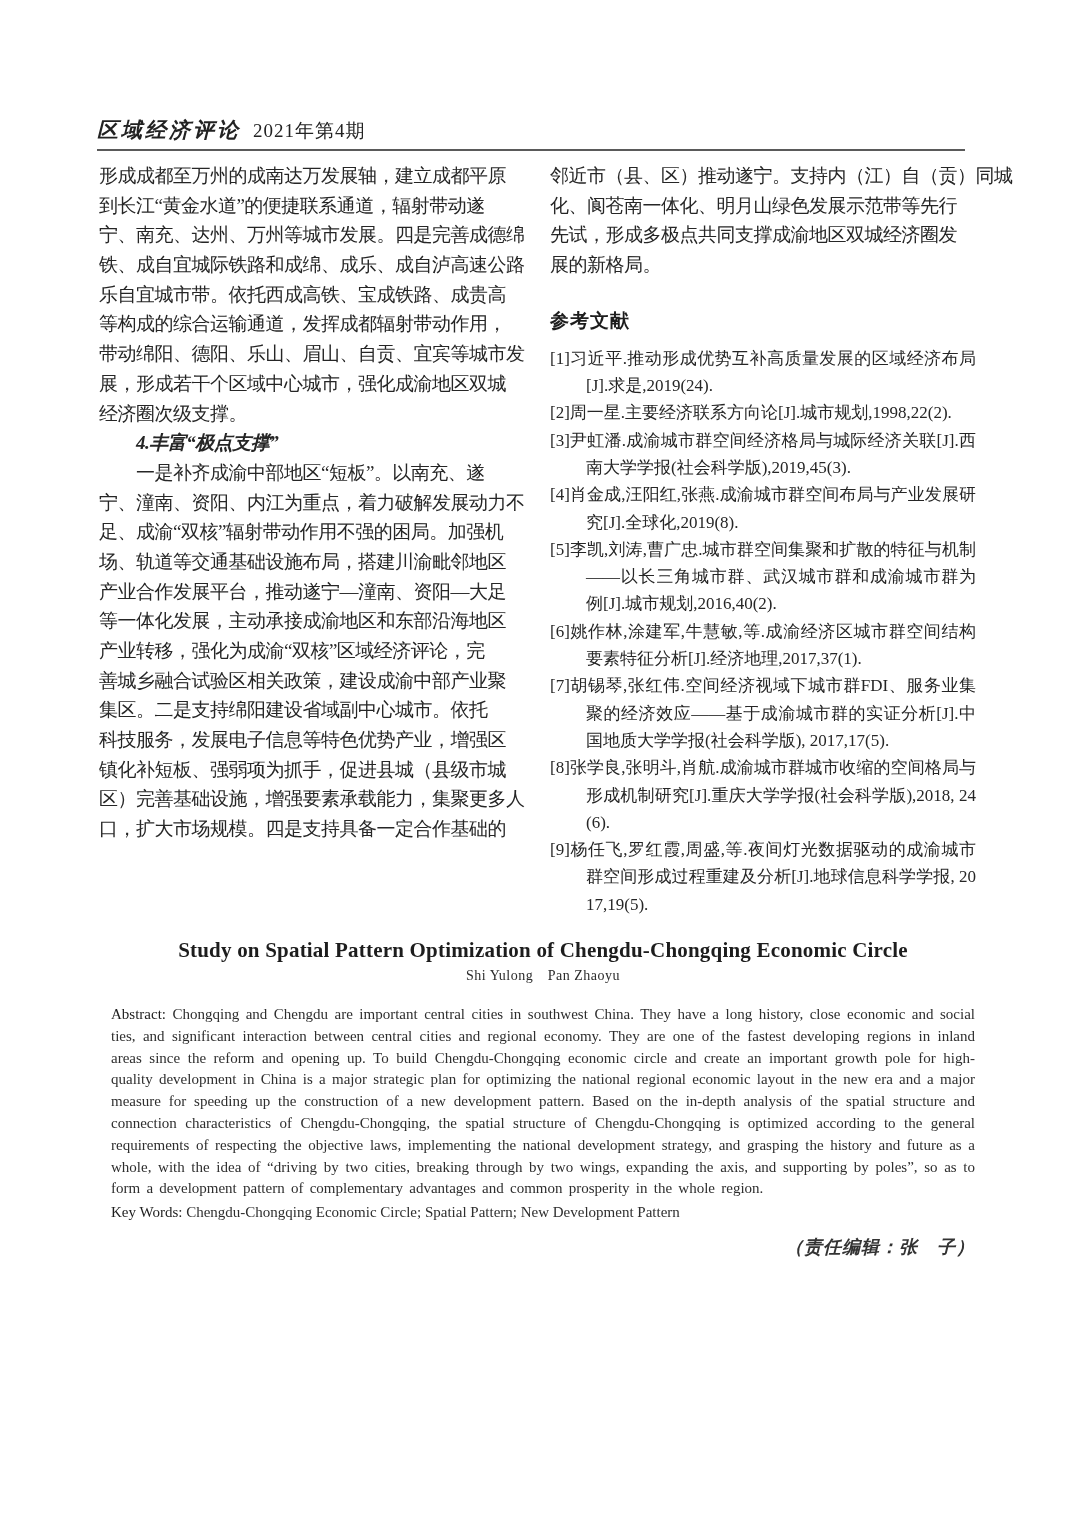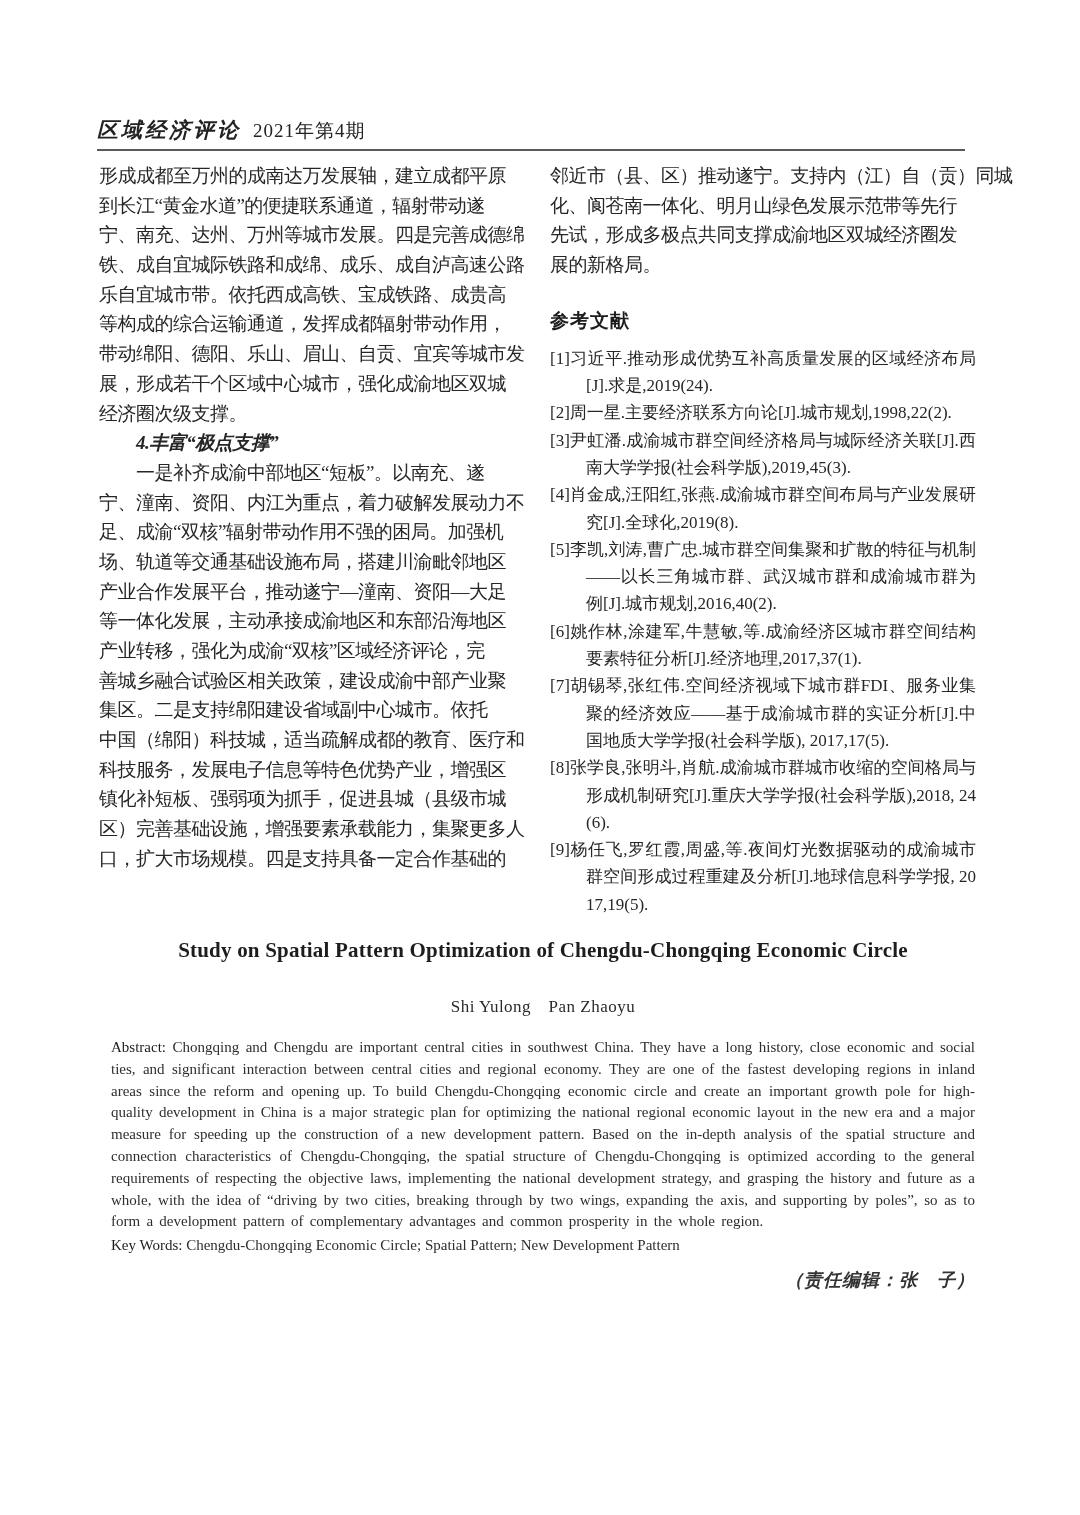--- a/index.html
+++ b/index.html
@@ -35,21 +35,21 @@
     font-size:17px;line-height:27.3px;color:#262626;
     text-align:justify;word-break:break-all;
     padding-left:36px;text-indent:-36px;
   }
   
   .eng{position:absolute;top:938px;left:111px;width:864px;}
   .etitle{
     margin:0;text-align:center;
     font-size:21px;font-weight:bold;color:#1d1d1d;letter-spacing:0.2px;
   }
-  .eauthors{text-align:center;font-size:17px;margin-top:32px;color:#2b2b2b;letter-spacing:0.5px;}
+  .eauthors{text-align:center;font-size:14px;margin-top:4px;color:#2b2b2b;letter-spacing:0.5px;}
   .eabstract{
     margin:19px 0 0 0;font-size:15px;line-height:21.8px;
     text-align:justify;color:#2e2e2e;word-spacing:2.5px;
   }
   .ekeywords{margin:2px 0 0 0;font-size:15px;line-height:21.8px;color:#2e2e2e;}
   .b{font-weight:normal;color:#1d1d1d;}
   .editor{
     margin-top:11px;text-align:right;
     font-size:18px;color:#333;letter-spacing:1px;
   }
@@ -88,21 +88,20 @@
       <div class="line kai">　　4.丰富“极点支撑”</div>
       <div class="line">　　一是补齐成渝中部地区“短板”。以南充、遂</div>
       <div class="line">宁、潼南、资阳、内江为重点，着力破解发展动力不</div>
       <div class="line">足、成渝“双核”辐射带动作用不强的困局。加强机</div>
       <div class="line">场、轨道等交通基础设施布局，搭建川渝毗邻地区</div>
       <div class="line">产业合作发展平台，推动遂宁—潼南、资阳—大足</div>
       <div class="line">等一体化发展，主动承接成渝地区和东部沿海地区</div>
       <div class="line">产业转移，强化为成渝“双核”区域经济评论，完</div>
       <div class="line">善城乡融合试验区相关政策，建设成渝中部产业聚</div>
       <div class="line">集区。二是支持绵阳建设省域副中心城市。依托</div>
-      <div class="line">中国（绵阳）科技城，适当疏解成都的教育、医疗和</div>
       <div class="line">科技服务，发展电子信息等特色优势产业，增强区</div>
       <div class="line">镇化补短板、强弱项为抓手，促进县城（县级市城</div>
       <div class="line">区）完善基础设施，增强要素承载能力，集聚更多人</div>
       <div class="line">口，扩大市场规模。四是支持具备一定合作基础的</div>
     </div>
 
   <div class="col col-right">
     <div>
         <div class="line">邻近市（县、区）推动遂宁。支持内（江）自（贡）同城</div>
         <div class="line">化、阆苍南一体化、明月山绿色发展示范带等先行</div>

